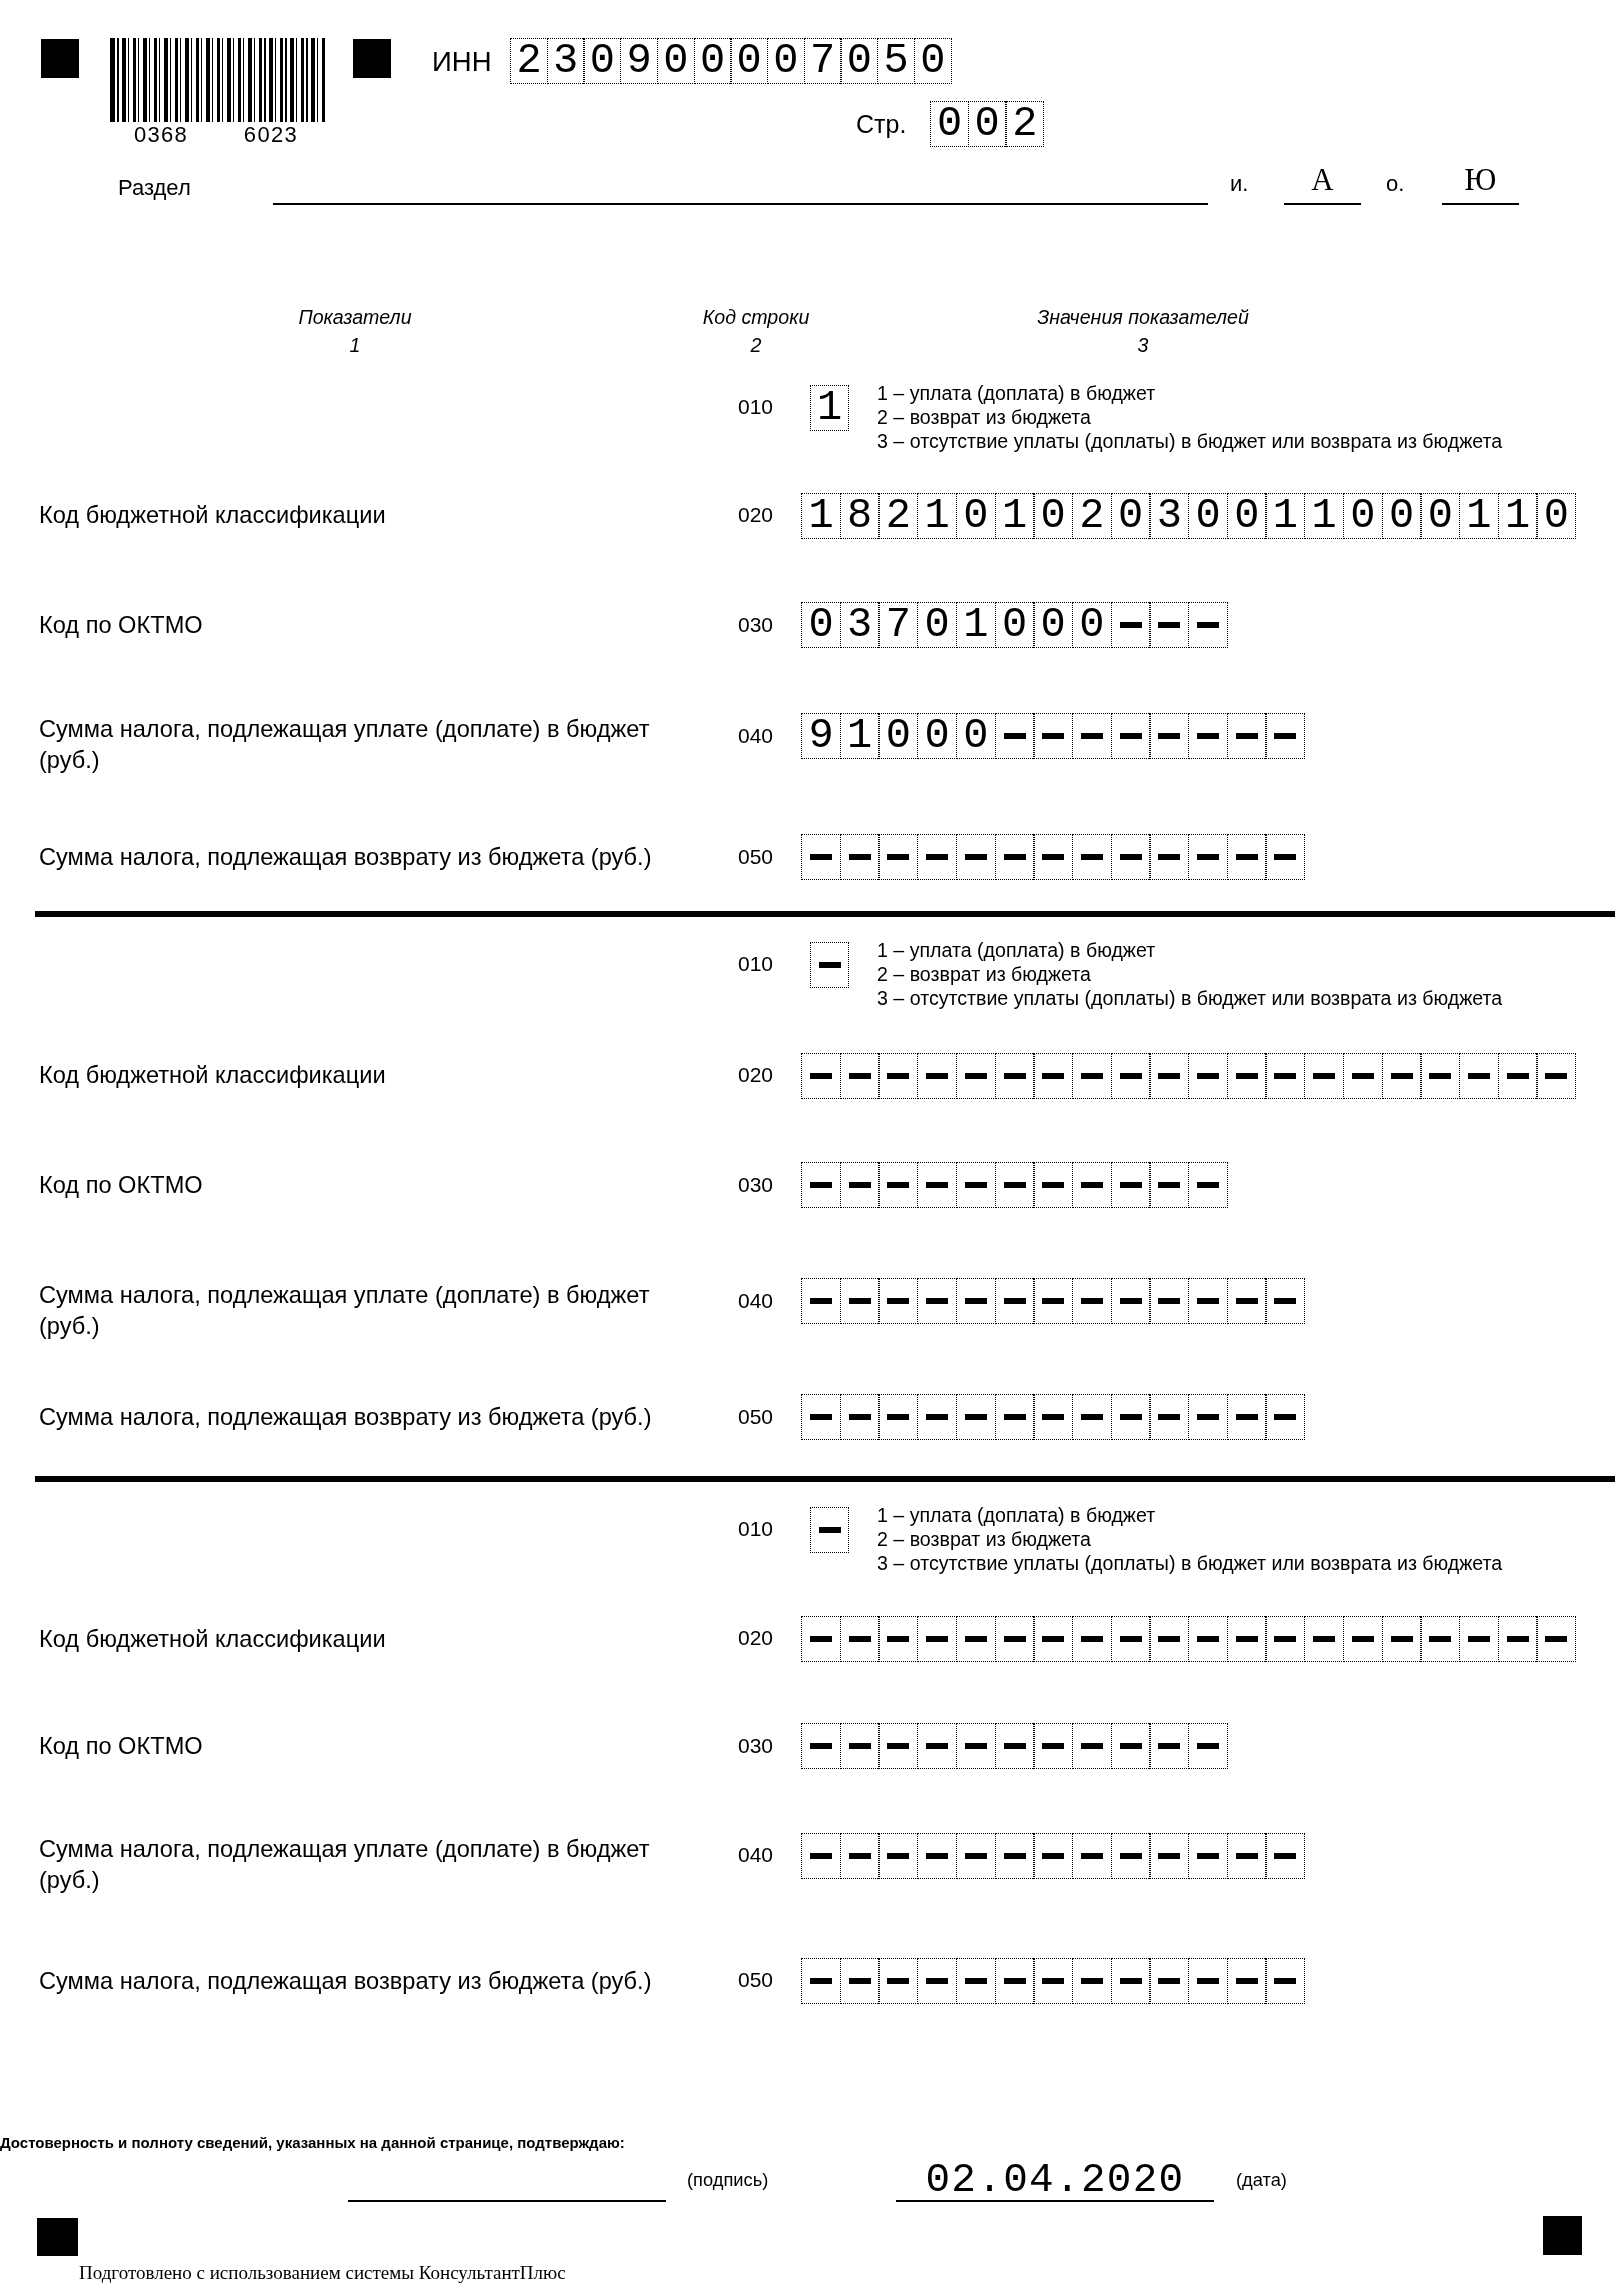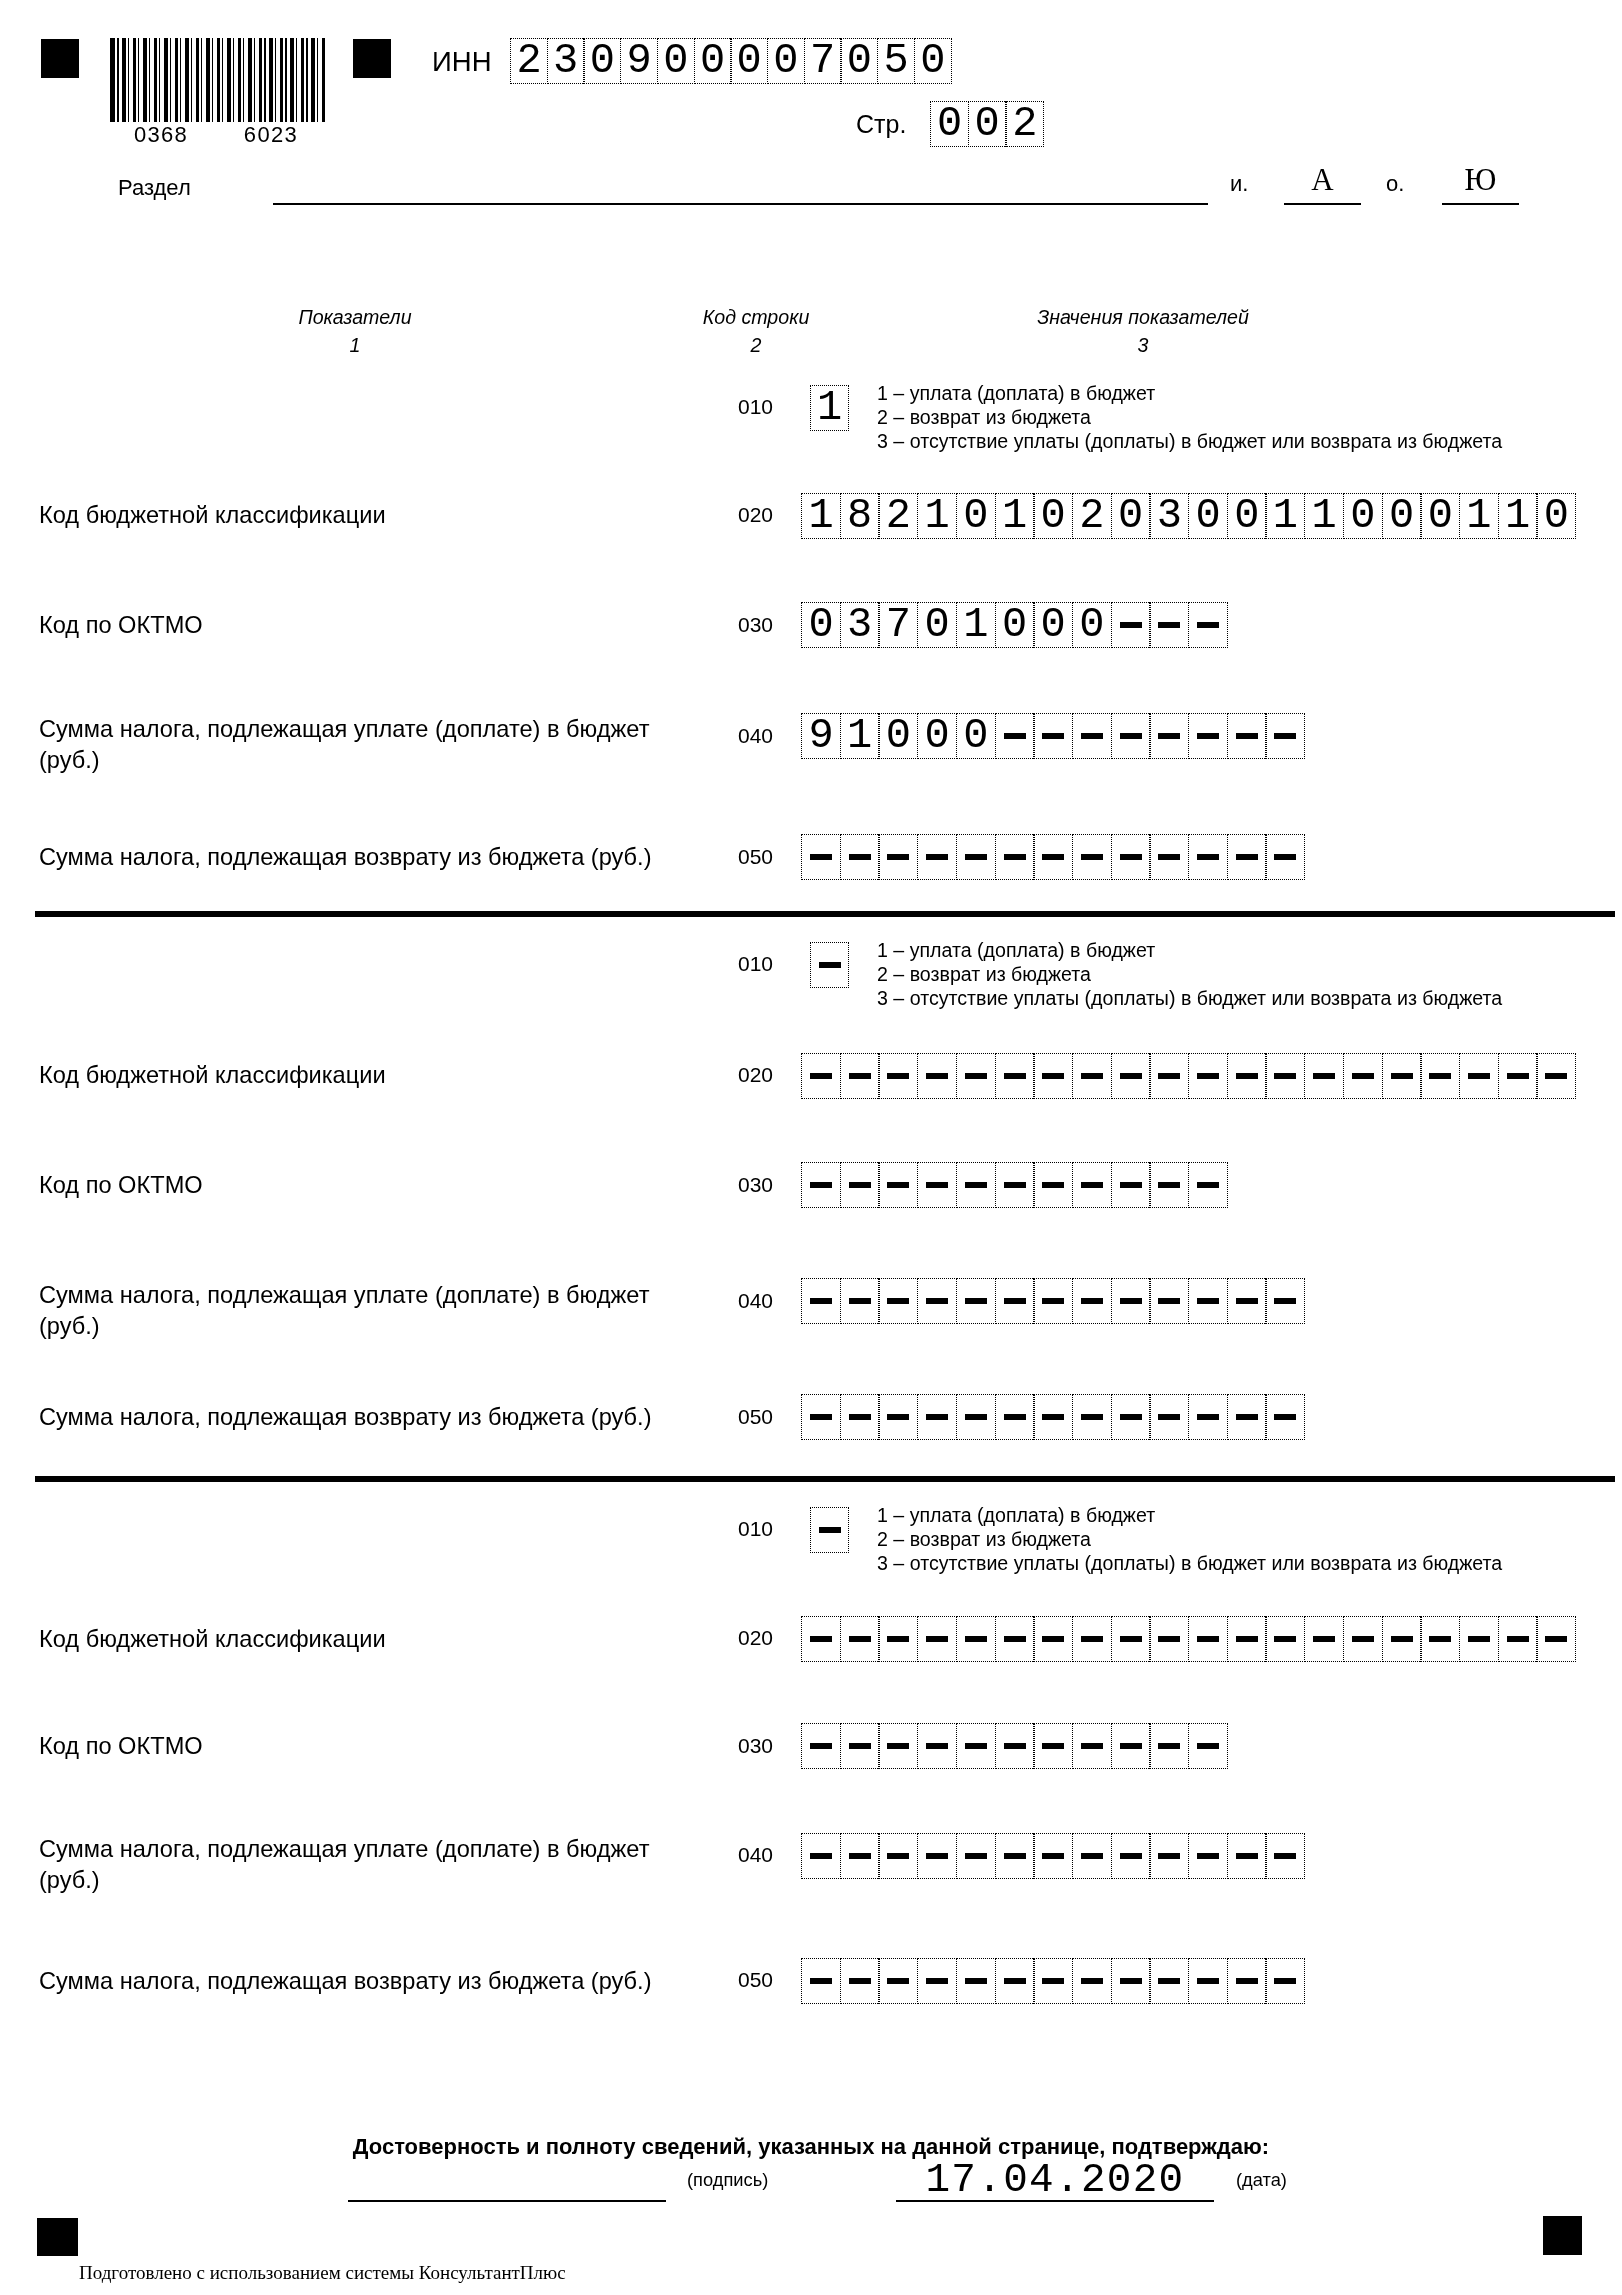--- a/index.html
+++ b/index.html
@@ -21,22 +21,22 @@
   .row-label{position:absolute;left:39px;width:661px;font-size:23.6px;line-height:31px;}
   .code{position:absolute;left:716px;width:79px;text-align:center;font-size:21px;}
   .options{position:absolute;left:877px;font-size:19.6px;line-height:24px;white-space:nowrap;}
   .hdr-lbl{position:absolute;transform:translateX(-50%);font-style:italic;font-size:19.6px;}
   .uline{position:absolute;height:2px;background:#000;}
   .divider{position:absolute;left:35px;width:1580px;height:5.9px;background:#000;}
   .serifv{font-family:"Liberation Serif",serif;}
   .mono{font-family:"Liberation Mono",monospace;}
   .title{position:absolute;left:0;top:256px;width:1622px;text-align:center;
     font-size:25px;font-weight:bold;}
-  .attest{position:absolute;left:0;top:2134px;width:1622px;text-align:center;
-    font-size:22px;font-weight:bold;}
+  .attest{position:absolute;left:0;top:2134px;width:1622px;
+    font-size:15px;font-weight:bold;}
   .small-lbl{position:absolute;font-size:18.3px;}
   .footer-txt{position:absolute;left:79px;top:2262px;font-family:"Liberation Serif",serif;
     font-size:19px;}
 </style>
 </head>
 <body>
 
 <div class="page">
 
   <div class="sq" style="left:41px;top:39px;width:38px;height:39px;"></div>
@@ -112,21 +112,21 @@
       <div class="code" style="top: 1734px;">030</div>
       <div class="row-label" style="top: 1834px;">Сумма налога, подлежащая уплате (доплате) в бюджет (руб.)</div>
       <div class="code" style="top: 1843px;">040</div>
       <div class="row-label" style="top: 1966px;">Сумма налога, подлежащая возврату из бюджета (руб.)</div>
       <div class="code" style="top: 1968px;">050</div>
     </div>
 
   <div class="attest">Достоверность и полноту сведений, указанных на данной странице, подтверждаю:</div>
   <div class="uline" style="left:348px;top:2200px;width:318px;"></div>
   <div class="small-lbl" style="left:687px;top:2169px;">(подпись)</div>
-  <div class="abs mono" style="left:896px;top:2157px;width:318px;text-align:center;font-size:41px;letter-spacing:1.3px;">17.04.2020</div>
+  <div class="abs mono" style="left:896px;top:2157px;width:318px;text-align:center;font-size:41px;letter-spacing:1.3px;">02.04.2020</div>
   <div class="uline" style="left:896px;top:2200px;width:318px;"></div>
   <div class="small-lbl" style="left:1236px;top:2169px;">(дата)</div>
 
   <div class="sq" style="left:37px;top:2218px;width:41px;height:38px;"></div>
   <div class="sq" style="left:1543px;top:2216px;width:39px;height:39px;"></div>
   <div class="footer-txt">Подготовлено с использованием системы КонсультантПлюс</div>
 
 <div class="cells" style="left: 510px; top: 38px;">
       <div class="cell" style="width: 38px; height: 46px;">2</div>
       <div class="cell" style="width: 38px; height: 46px;">3</div>

